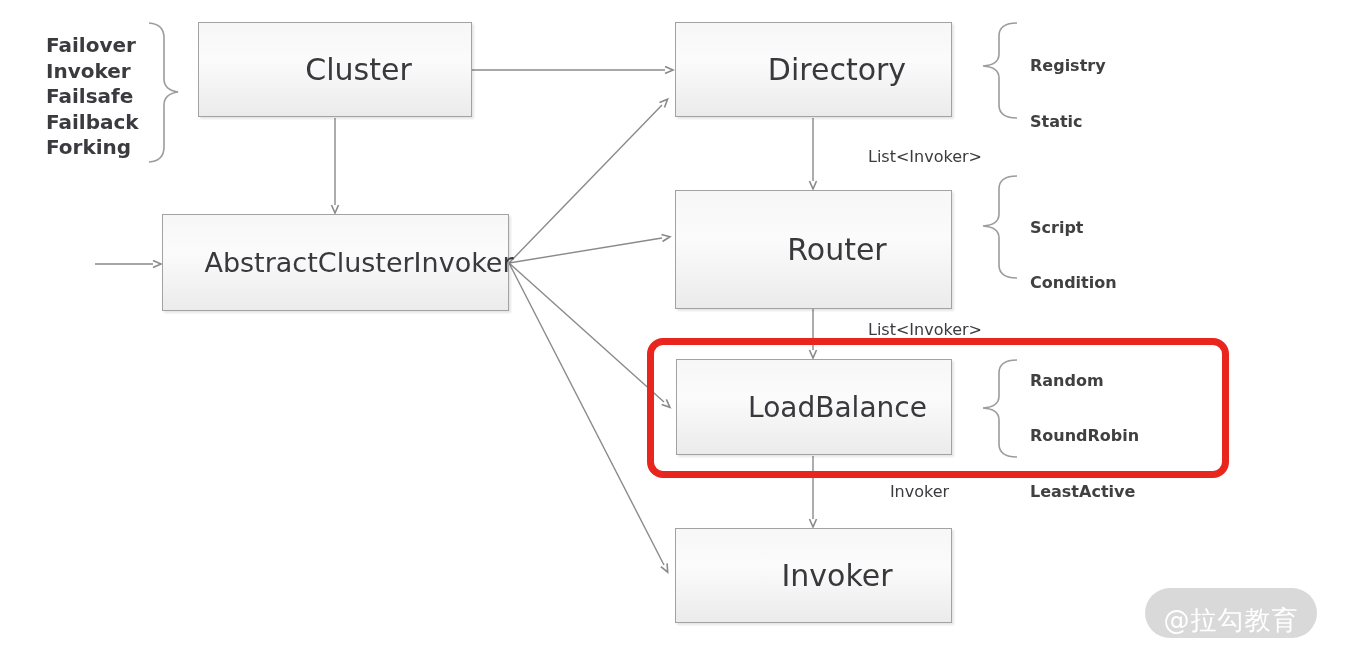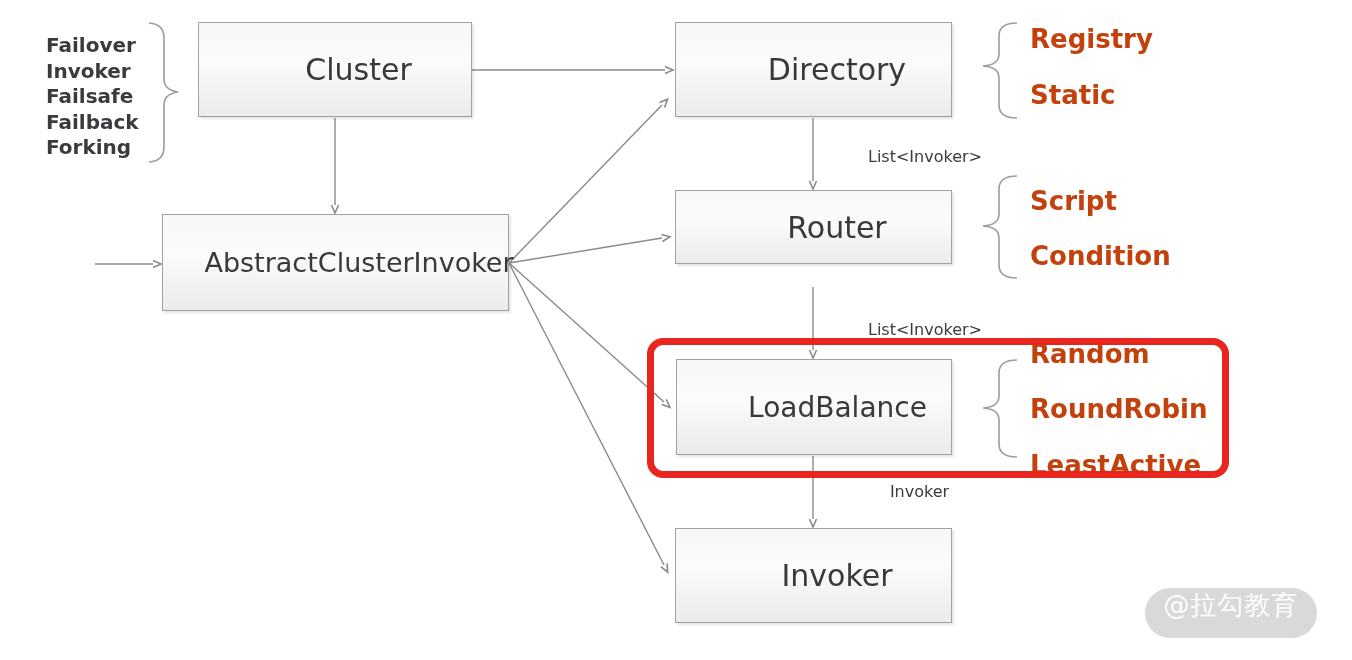--- a/index.html
+++ b/index.html
@@ -14,30 +14,31 @@
     position:absolute;z-index:2;box-sizing:border-box;
     border:1px solid #a2a2a2;
     background:linear-gradient(180deg,#f7f7f7 0%,#fbfbfb 40%,#ebebeb 100%);
     box-shadow:1.5px 1.5px 2px rgba(0,0,0,0.10);
     display:flex;align-items:center;justify-content:center;
     font-size:30px;font-weight:400;color:#39393d;padding-left:47px;
   }
   .node-cluster{left:198px;top:22px;width:274px;height:95px;}
   .node-abstract{left:162px;top:214px;width:347px;height:97px;font-size:27px;}
   .node-directory{left:675px;top:22px;width:277px;height:95px;}
-  .node-router{left:675px;top:190px;width:277px;height:74px;align-items:center;}
+  .node-router{left:675px;top:190px;width:277px;height:119px;align-items:center;}
   .node-loadbalance{left:676px;top:359px;width:276px;height:96px;font-size:28px;}
   .node-invoker{left:675px;top:528px;width:277px;height:95px;}
   .side-list{
     position:absolute;left:46px;top:33px;z-index:2;
     font-size:20px;font-weight:bold;line-height:25.6px;color:#3b3b3f;
   }
   .opt{
-    position:absolute;z-index:2;font-size:26px;font-weight:bold;color:#c2410c;
+    position:absolute;z-index:2;font-size:16px;font-weight:bold;color:#404040;
     white-space:nowrap;
+    margin-top:32px;
   }
   .opt-registry{left:1030px;top:24px;}
   .opt-static{left:1030px;top:80px;}
   .opt-script{left:1030px;top:186px;}
   .opt-condition{left:1030px;top:241px;}
   .opt-random{left:1030px;top:339px;}
   .opt-roundrobin{left:1030px;top:394px;}
   .opt-leastactive{left:1030px;top:450px;}
   .edge-label{
     position:absolute;z-index:2;font-size:16px;font-weight:normal;color:#3b3b3f;
@@ -47,21 +48,21 @@
   .edge-label-2{left:860px;top:320px;}
   .edge-label-3{left:862px;top:482px;width:115px;}
   .highlight-box{
     position:absolute;z-index:3;left:647px;top:338px;width:582px;height:140px;
     box-sizing:border-box;border:7px solid #e8261d;border-radius:16px;
     pointer-events:none;
   }
   .watermark{
     position:absolute;z-index:4;left:1145px;top:588px;width:172px;height:50px;
     border-radius:25px;background:#d9d9d9;
-    display:flex;align-items:flex-start;justify-content:center;
+    display:flex;align-items:flex-end;justify-content:center;
     color:#ffffff;font-size:26px;letter-spacing:1px;font-weight:400;
   }
 </style>
 </head>
 <body>
 
 <div class="stage">
 
   <svg class="wires" width="1352" height="660" viewBox="0 0 1352 660">
     <defs>

